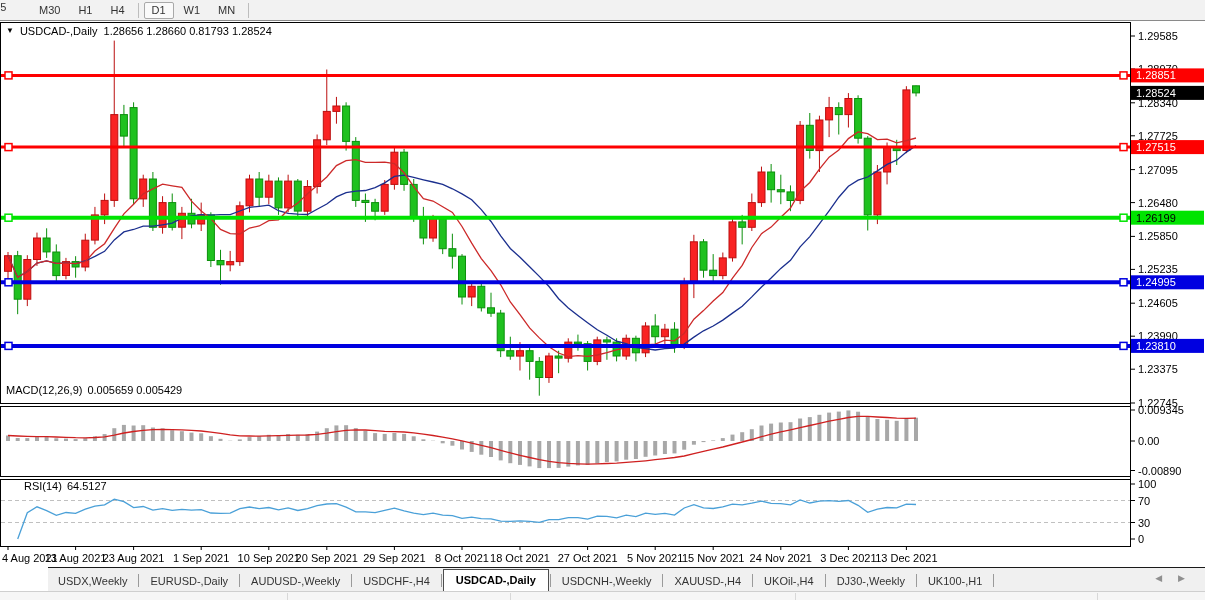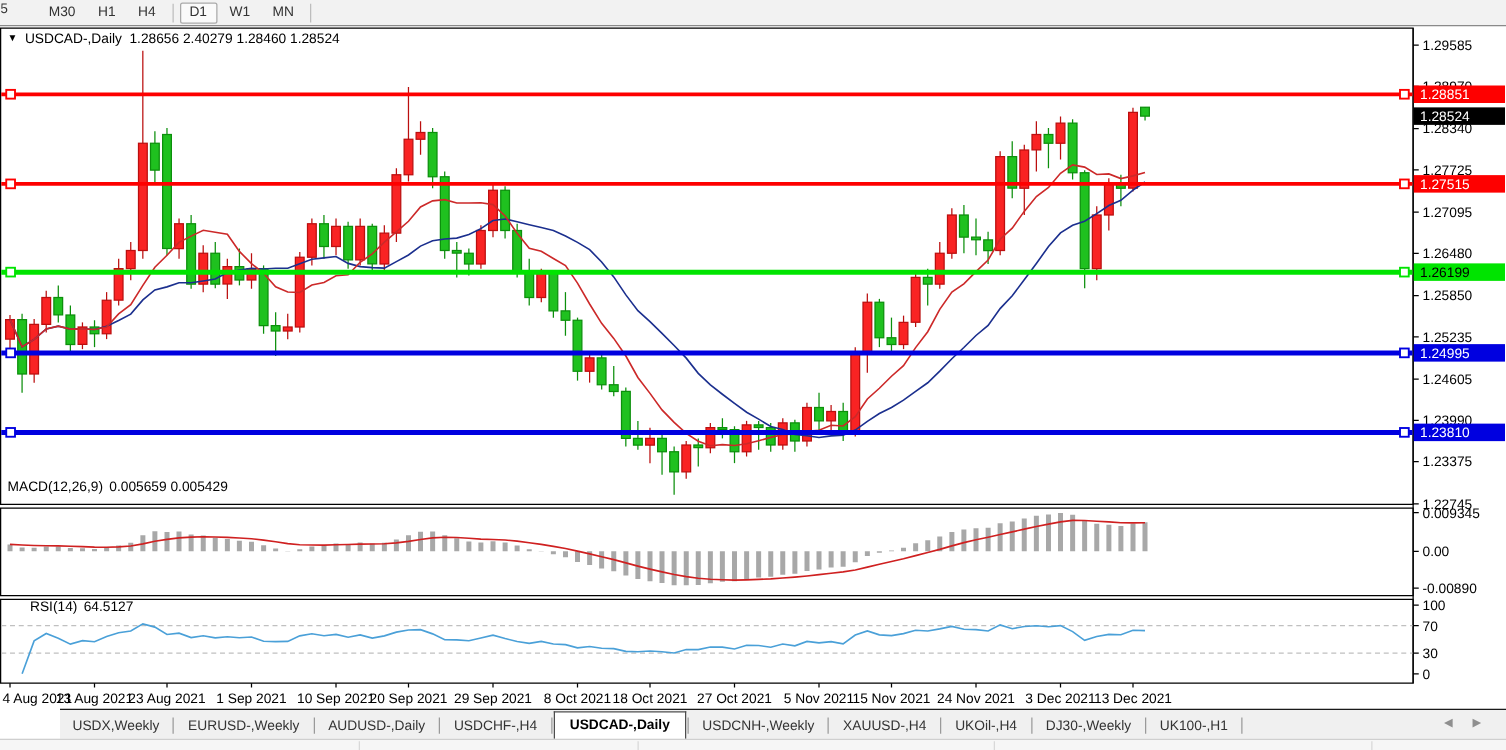--- a/index.html
+++ b/index.html
@@ -486,37 +486,37 @@
         <line x1="848.4" y1="526.5" x2="848.4" y2="530" stroke="#000"></line>
         <text y="542" font-size="11" fill="#000000" x="848.4" text-anchor="middle">3 Dec 2021</text>
         <line x1="906.4" y1="526.5" x2="906.4" y2="530" stroke="#000"></line>
         <text y="542" font-size="11" fill="#000000" x="906.4" text-anchor="middle">13 Dec 2021</text>
       </g>
     </svg>
 
   <div id="hdr" class="pane-label">
     <span class="tri">▼</span>
     <span>USDCAD-,Daily</span>
-    <span>1.28656 2.40279 1.28460 1.28524</span>
+    <span>1.28656 1.28660 0.81793 1.28524</span>
   </div>
 
   <div id="macd-label" class="pane-label">
     <span>MACD(12,26,9)</span><span class="vals">0.005659 0.005429</span>
   </div>
 
   <div id="rsi-label" class="pane-label">
     <span>RSI(14)</span><span class="vals">64.5127</span>
   </div>
 
   <div id="tabbar">
       <span class="tab">USDX,Weekly</span>
       <span class="tab-div"></span>
-      <span class="tab">EURUSD-,Weekly</span>
-      <span class="tab-div"></span>
-      <span class="tab">AUDUSD-,Daily</span>
+      <span class="tab">EURUSD-,Daily</span>
+      <span class="tab-div"></span>
+      <span class="tab">AUDUSD-,Weekly</span>
       <span class="tab-div"></span>
       <span class="tab">USDCHF-,H4</span>
       <span class="tab-div"></span>
       <span class="tab active">USDCAD-,Daily</span>
       <span class="tab-div"></span>
       <span class="tab">USDCNH-,Weekly</span>
       <span class="tab-div"></span>
       <span class="tab">XAUUSD-,H4</span>
       <span class="tab-div"></span>
       <span class="tab">UKOil-,H4</span>

